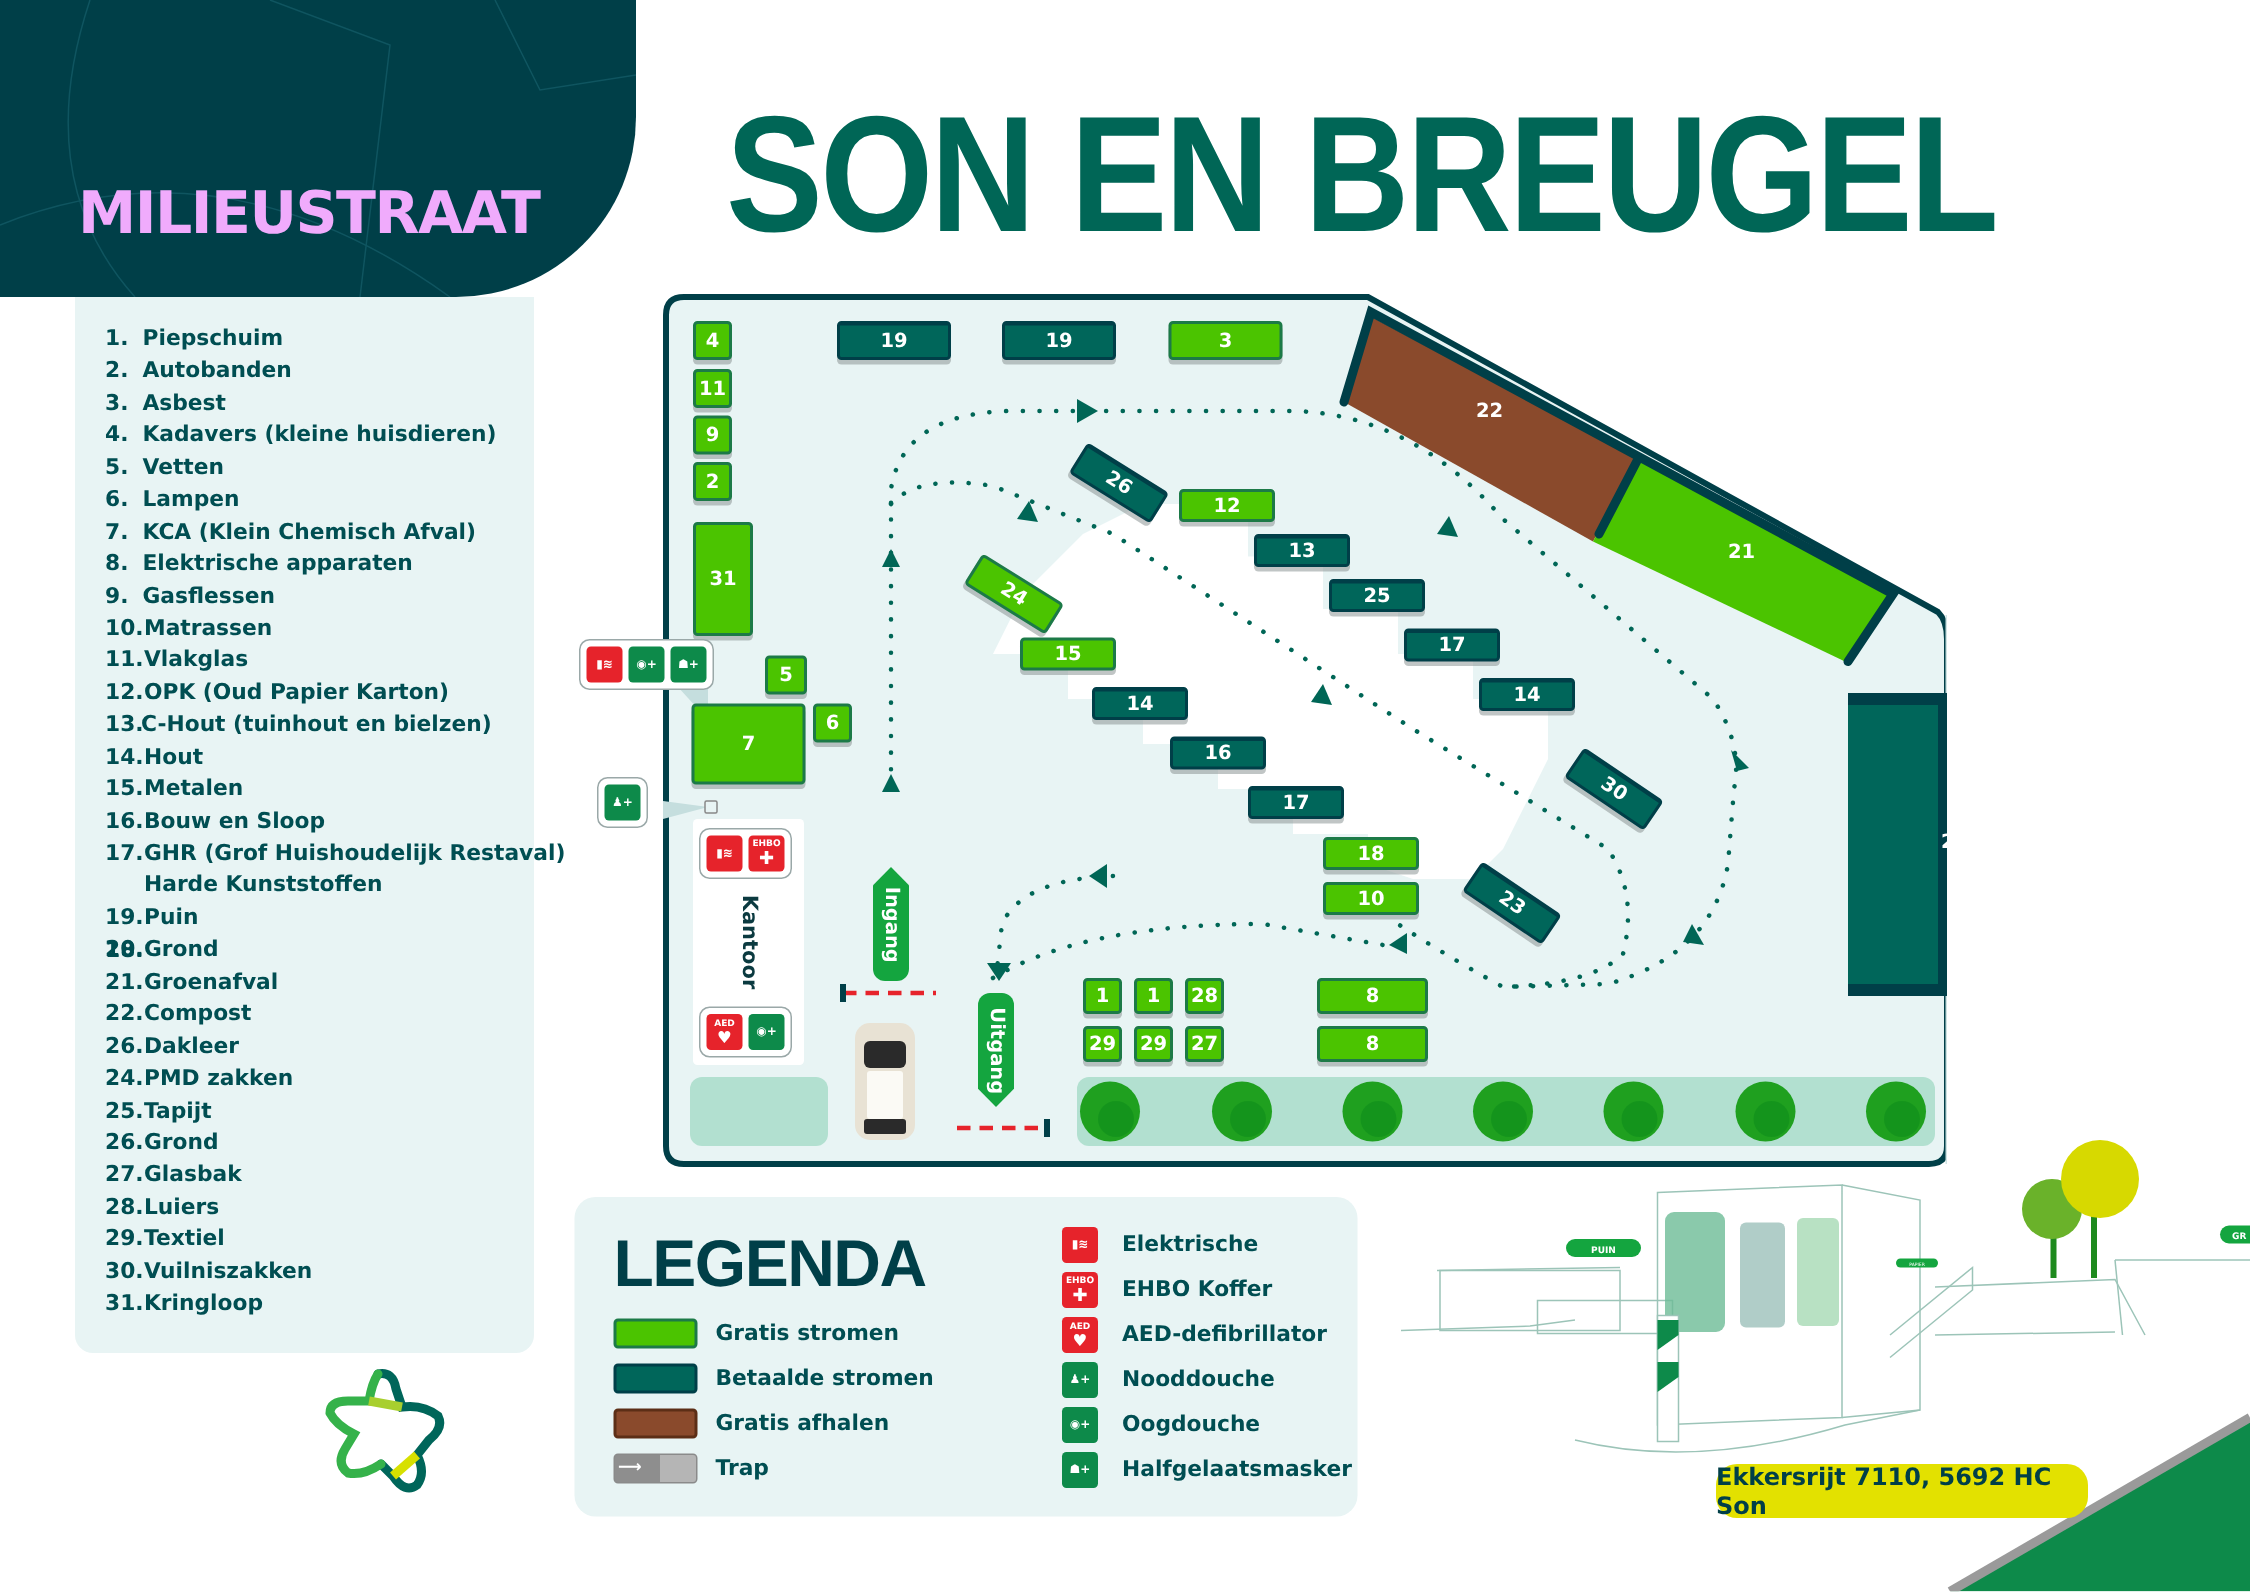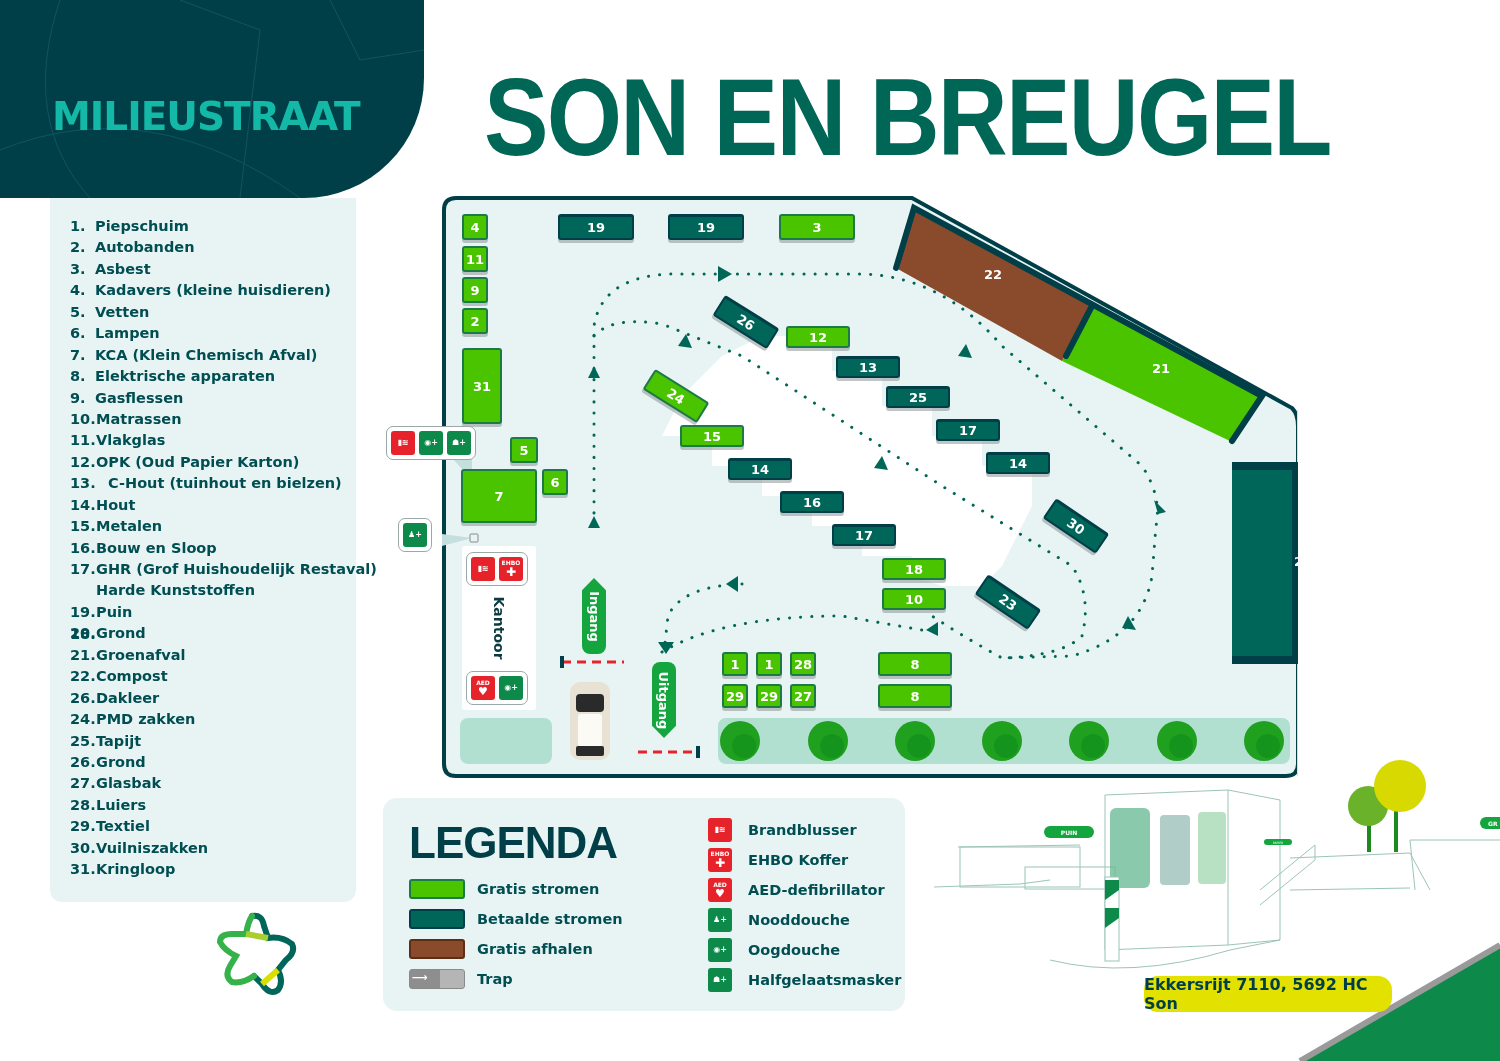--- a/index.html
+++ b/index.html
@@ -10,21 +10,21 @@
     position: absolute; left: 0; top: 0; width: 424px; height: 198px;
     background: #003f48; border-bottom-right-radius: 120px;
     overflow: hidden;
   }
   .header-panel .deco { position: absolute; inset: 0; }
   .header-line1, .header-line2 {
     position: absolute; left: 52px; font-family: "DejaVu Sans", sans-serif;
     font-weight: bold; font-size: 39px; letter-spacing: -1px; line-height: 1;
   }
   .header-line1 { top: 66px; color: #ffffff; }
-  .header-line2 { top: 97px; color: #14b8a6; }
+  .header-line2 { top: 123px; color: #f0abfc; }
 
   .main-title {
     position: absolute; left: 484px; top: 62px; width: 1000px;
     font-family: "Liberation Sans", sans-serif; font-weight: bold;
     font-size: 110px; line-height: 1; color: #006656; letter-spacing: -2px;
     transform: scaleX(0.88); transform-origin: left top;
   }
 
   .list-panel {
     position: absolute; left: 50px; top: 198px; width: 306px; height: 704px;
@@ -160,21 +160,21 @@
     </div>
     <div class="list-item">
       <span class="num" style="width: 24px; margin-right: 2px;">11.</span>
       <span>Vlakglas</span>
     </div>
     <div class="list-item">
       <span class="num" style="width: 24px; margin-right: 2px;">12.</span>
       <span>OPK (Oud Papier Karton)</span>
     </div>
     <div class="list-item">
-      <span class="num" style="width: 24px; margin-right: 14px;">13.</span>
+      <span class="num" style="width: 24px; margin-right: 0;">13.</span>
       <span>C-Hout (tuinhout en bielzen)</span>
     </div>
     <div class="list-item">
       <span class="num" style="width: 24px; margin-right: 2px;">14.</span>
       <span>Hout</span>
     </div>
     <div class="list-item">
       <span class="num" style="width: 24px; margin-right: 2px;">15.</span>
       <span>Metalen</span>
     </div>
@@ -419,21 +419,21 @@
   </div>
   <div class="legend-row" style="left:26px;top:171px;">
     <div class="swatch trap">
         <span style="position:absolute;left:2px;top:2px;color:#fff;font-size:11px;line-height:1;">⟶</span>
       </div>
     <span>Trap</span>
   </div>
 
   <div class="legend-row" style="left:325px;top:20px;">
     <div class="sicon red">▮≋</div>
-    <span>Brandblusser</span>
+    <span>Elektrische</span>
   </div>
   <div class="legend-row" style="left:325px;top:50px;">
     <div class="sicon red" style="flex-direction:column;font-size:6px;">
         <span>EHBO</span>
         <span style="font-size:12px;">✚</span>
       </div>
     <span>EHBO Koffer</span>
   </div>
   <div class="legend-row" style="left:325px;top:80px;">
     <div class="sicon red" style="flex-direction:column;font-size:6px;">

